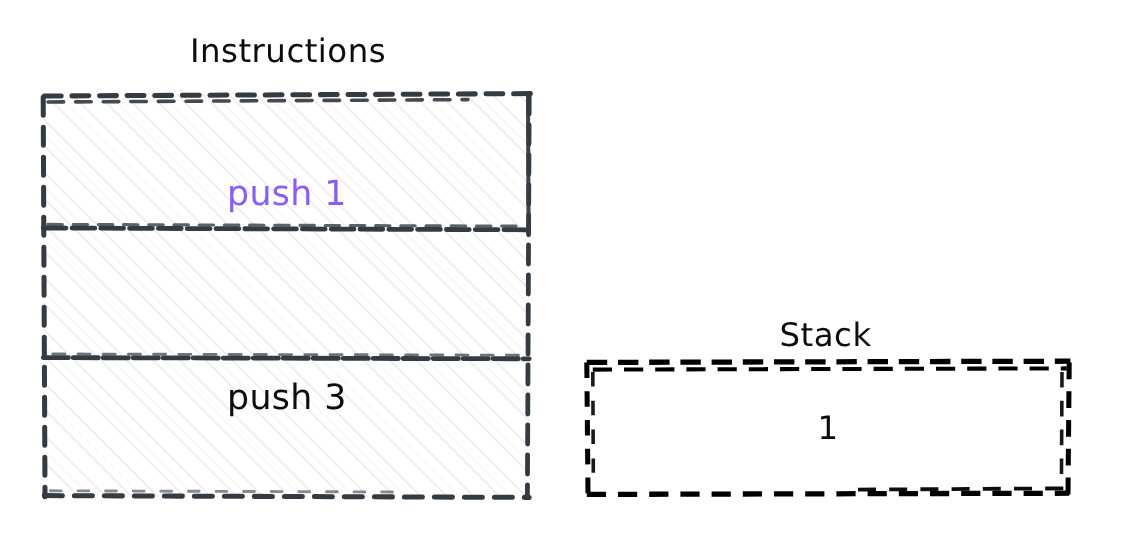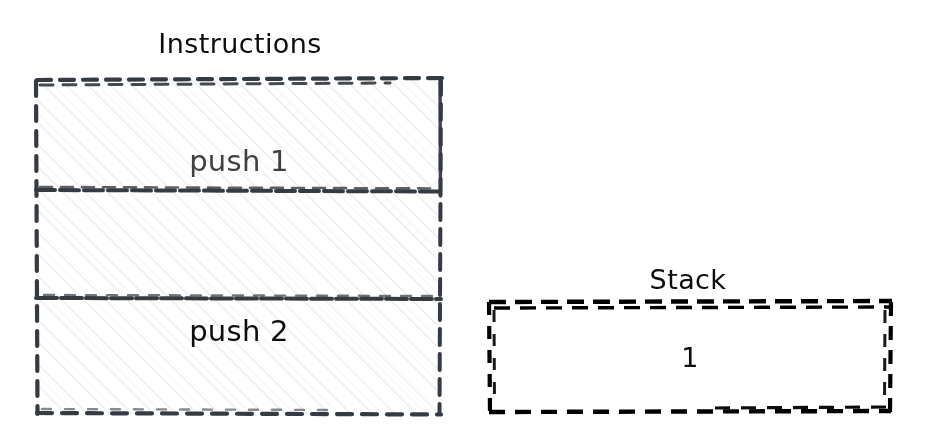--- a/index.html
+++ b/index.html
@@ -79,21 +79,21 @@
   }
   .cell-text {
     font-size: 29px;
     line-height: 1;
     color: #0d0d0d;
     letter-spacing: 0.3px;
     white-space: nowrap;
     position: relative;
     z-index: 3;
   }
-  .cell-text.highlight { color: #404040; }
+  .cell-text.highlight { color: #8b5cf6; }
 
   #stack-box .rows .row { justify-content: center; }
   #stack-box .cell-text { font-size: 27px; }
 </style>
 </head>
 <body>
 
 <div class="stage">
 
   <div class="panel" id="instructions-panel">
@@ -134,21 +134,21 @@
           <path d="M2 222 L407 223" stroke-width="4" stroke-dasharray="21 4"></path>
           <path d="M10 219 L398 220" stroke-width="2.4" stroke-dasharray="10 11" opacity="0.7"></path>
         </g>
       </svg>
 
       <div class="rows">
         <div class="row">
           <span class="cell-text highlight">push 1</span>
         </div>
         <div class="row">
-          <span class="cell-text">push 2</span>
+          <span class="cell-text">push 3</span>
         </div>
       </div>
 
     </div>
   </div>
 
   <div class="panel" id="stack-panel">
 
     <div class="panel-title">Stack</div>
 

